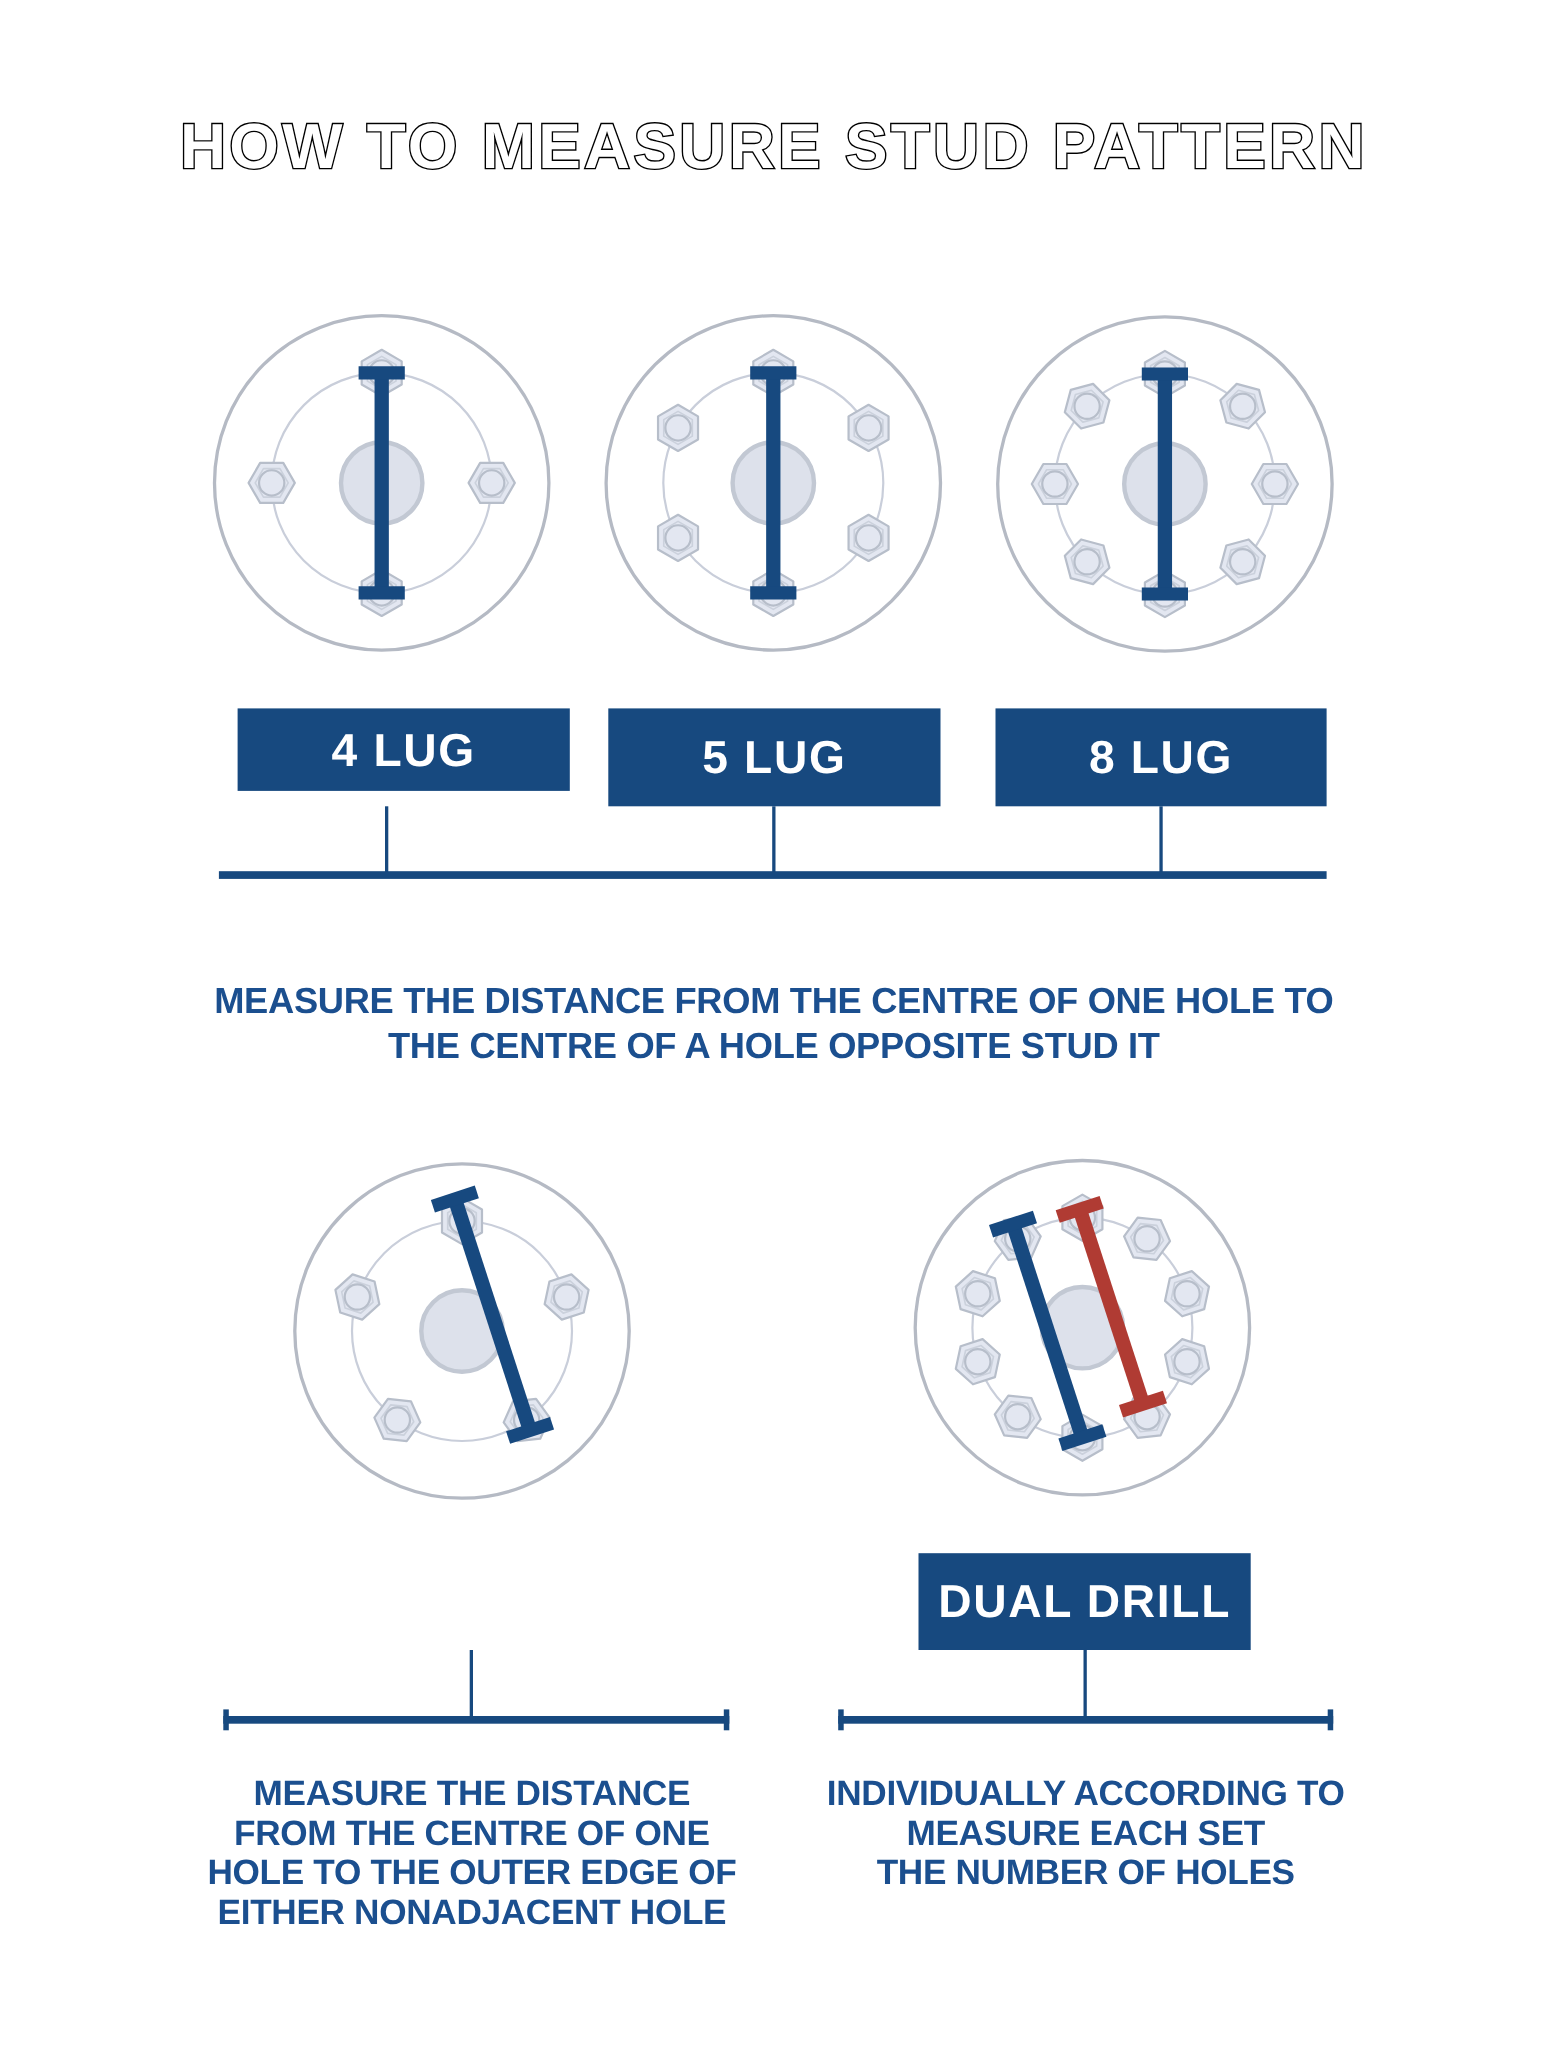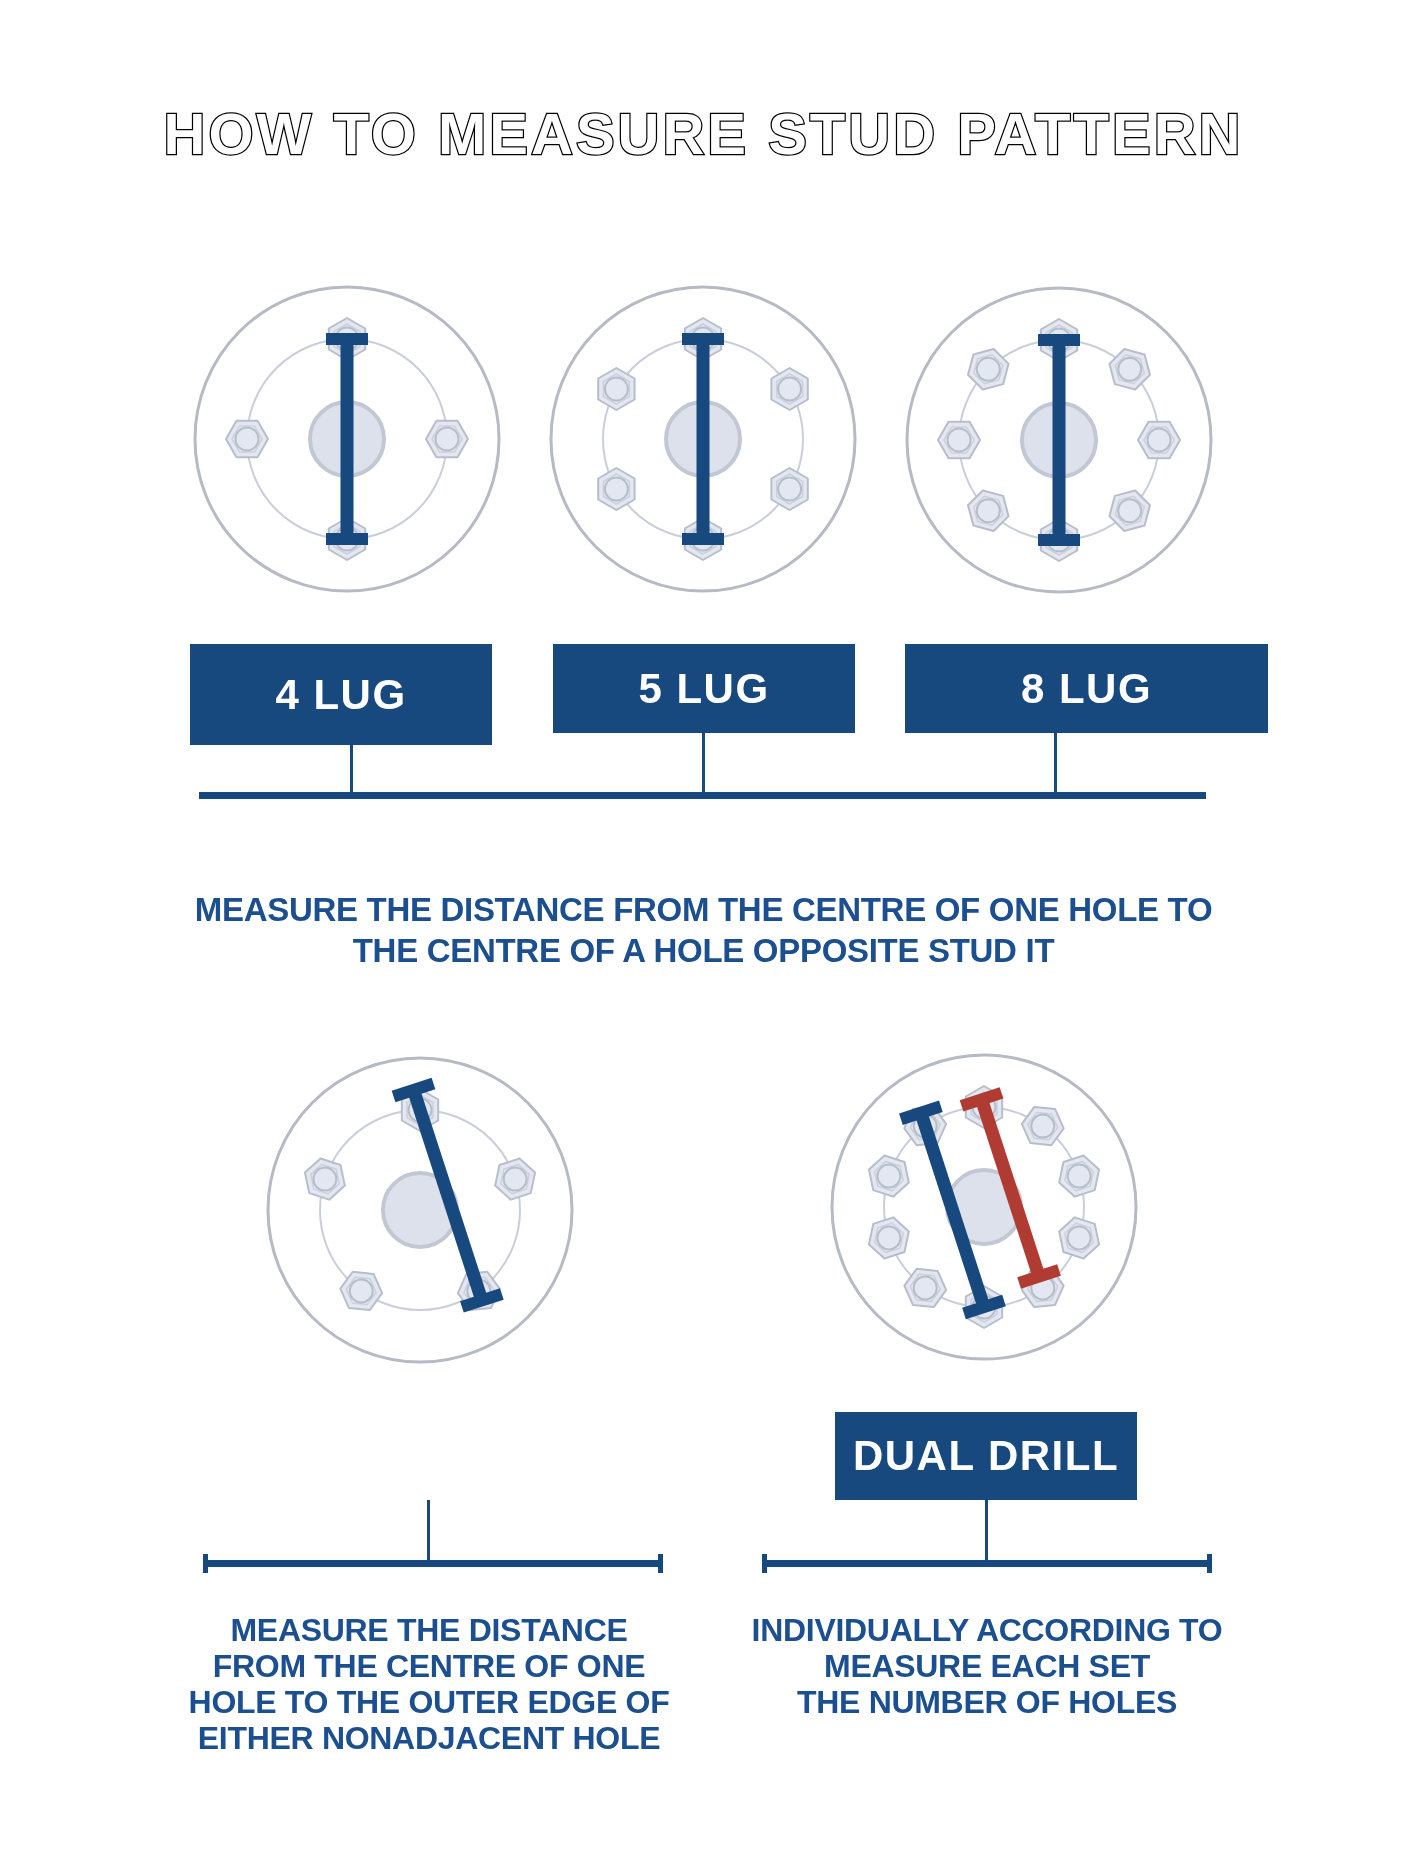--- a/index.html
+++ b/index.html
@@ -160,27 +160,27 @@
           <polygon points="241.32,78.68 226.83,74.80 216.22,85.41 220.10,99.90 234.59,103.78 245.20,93.17" fill="none" stroke="#CBD1DC" stroke-width="1.5" stroke-linejoin="round"></polygon>
           <circle cx="230.71" cy="89.29" r="11.5" fill="none" stroke="#B7BECA" stroke-width="2"></circle>
         </g>
         <g>
           <line x1="160" y1="60" x2="159.99999999999997" y2="260" stroke="#17497F" stroke-width="13"></line>
           <line x1="181" y1="60" x2="139" y2="60" stroke="#17497F" stroke-width="12"></line>
           <line x1="180.99999999999997" y1="260" x2="138.99999999999997" y2="260" stroke="#17497F" stroke-width="12"></line>
         </g>
       </svg></div>
 
-  <div class="label-box" style="left:190px;top:644px;width:302px;height:101px">
+  <div class="label-box" style="left:216px;top:644px;width:302px;height:75px">
     <span>4 LUG</span>
   </div>
   <div class="label-box" style="left:553px;top:644px;width:302px;height:89px">
     <span>5 LUG</span>
   </div>
-  <div class="label-box" style="left:905px;top:644px;width:363px;height:89px">
+  <div class="label-box" style="left:905px;top:644px;width:301px;height:89px">
     <span>8 LUG</span>
   </div>
 
   <div class="connector" style="left:350px;top:733px;height:63px"></div>
   <div class="connector" style="left:702px;top:733px;height:63px"></div>
   <div class="connector" style="left:1054px;top:733px;height:63px"></div>
   <div class="rule" style="left:199px;top:792px;width:1007px"></div>
 
   <div class="caption top-caption" style="left:0;width:1407px;top:889px">
     <div>MEASURE THE DISTANCE FROM THE CENTRE OF ONE HOLE TO</div>

